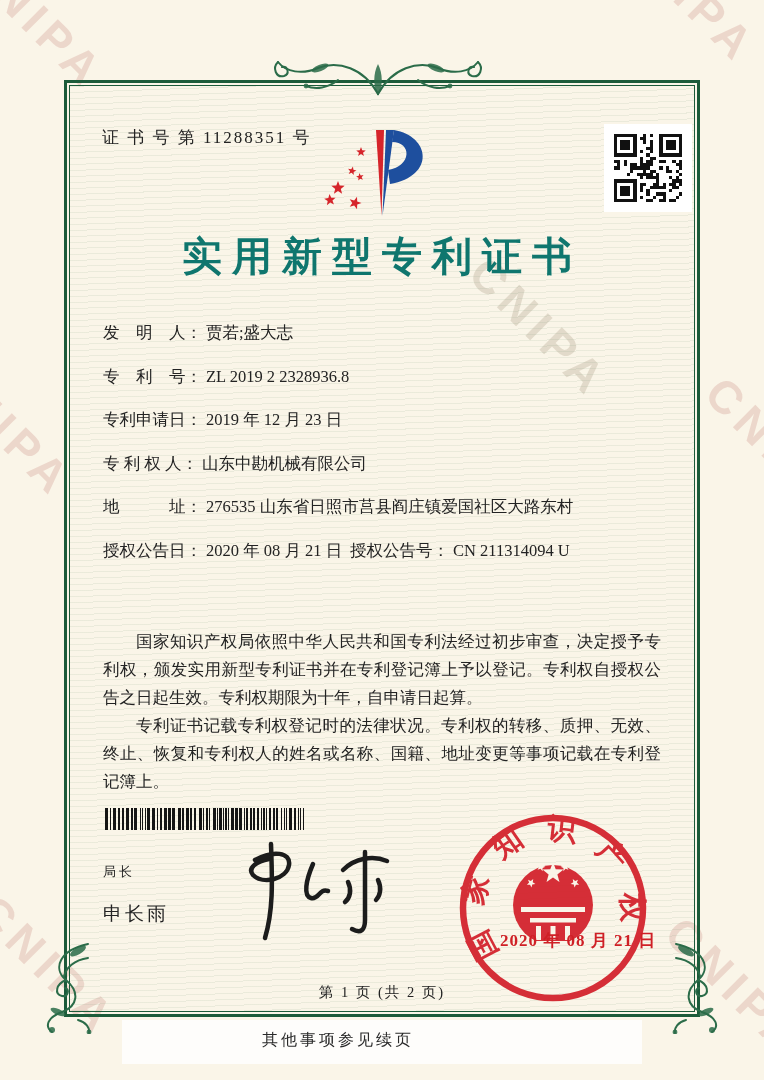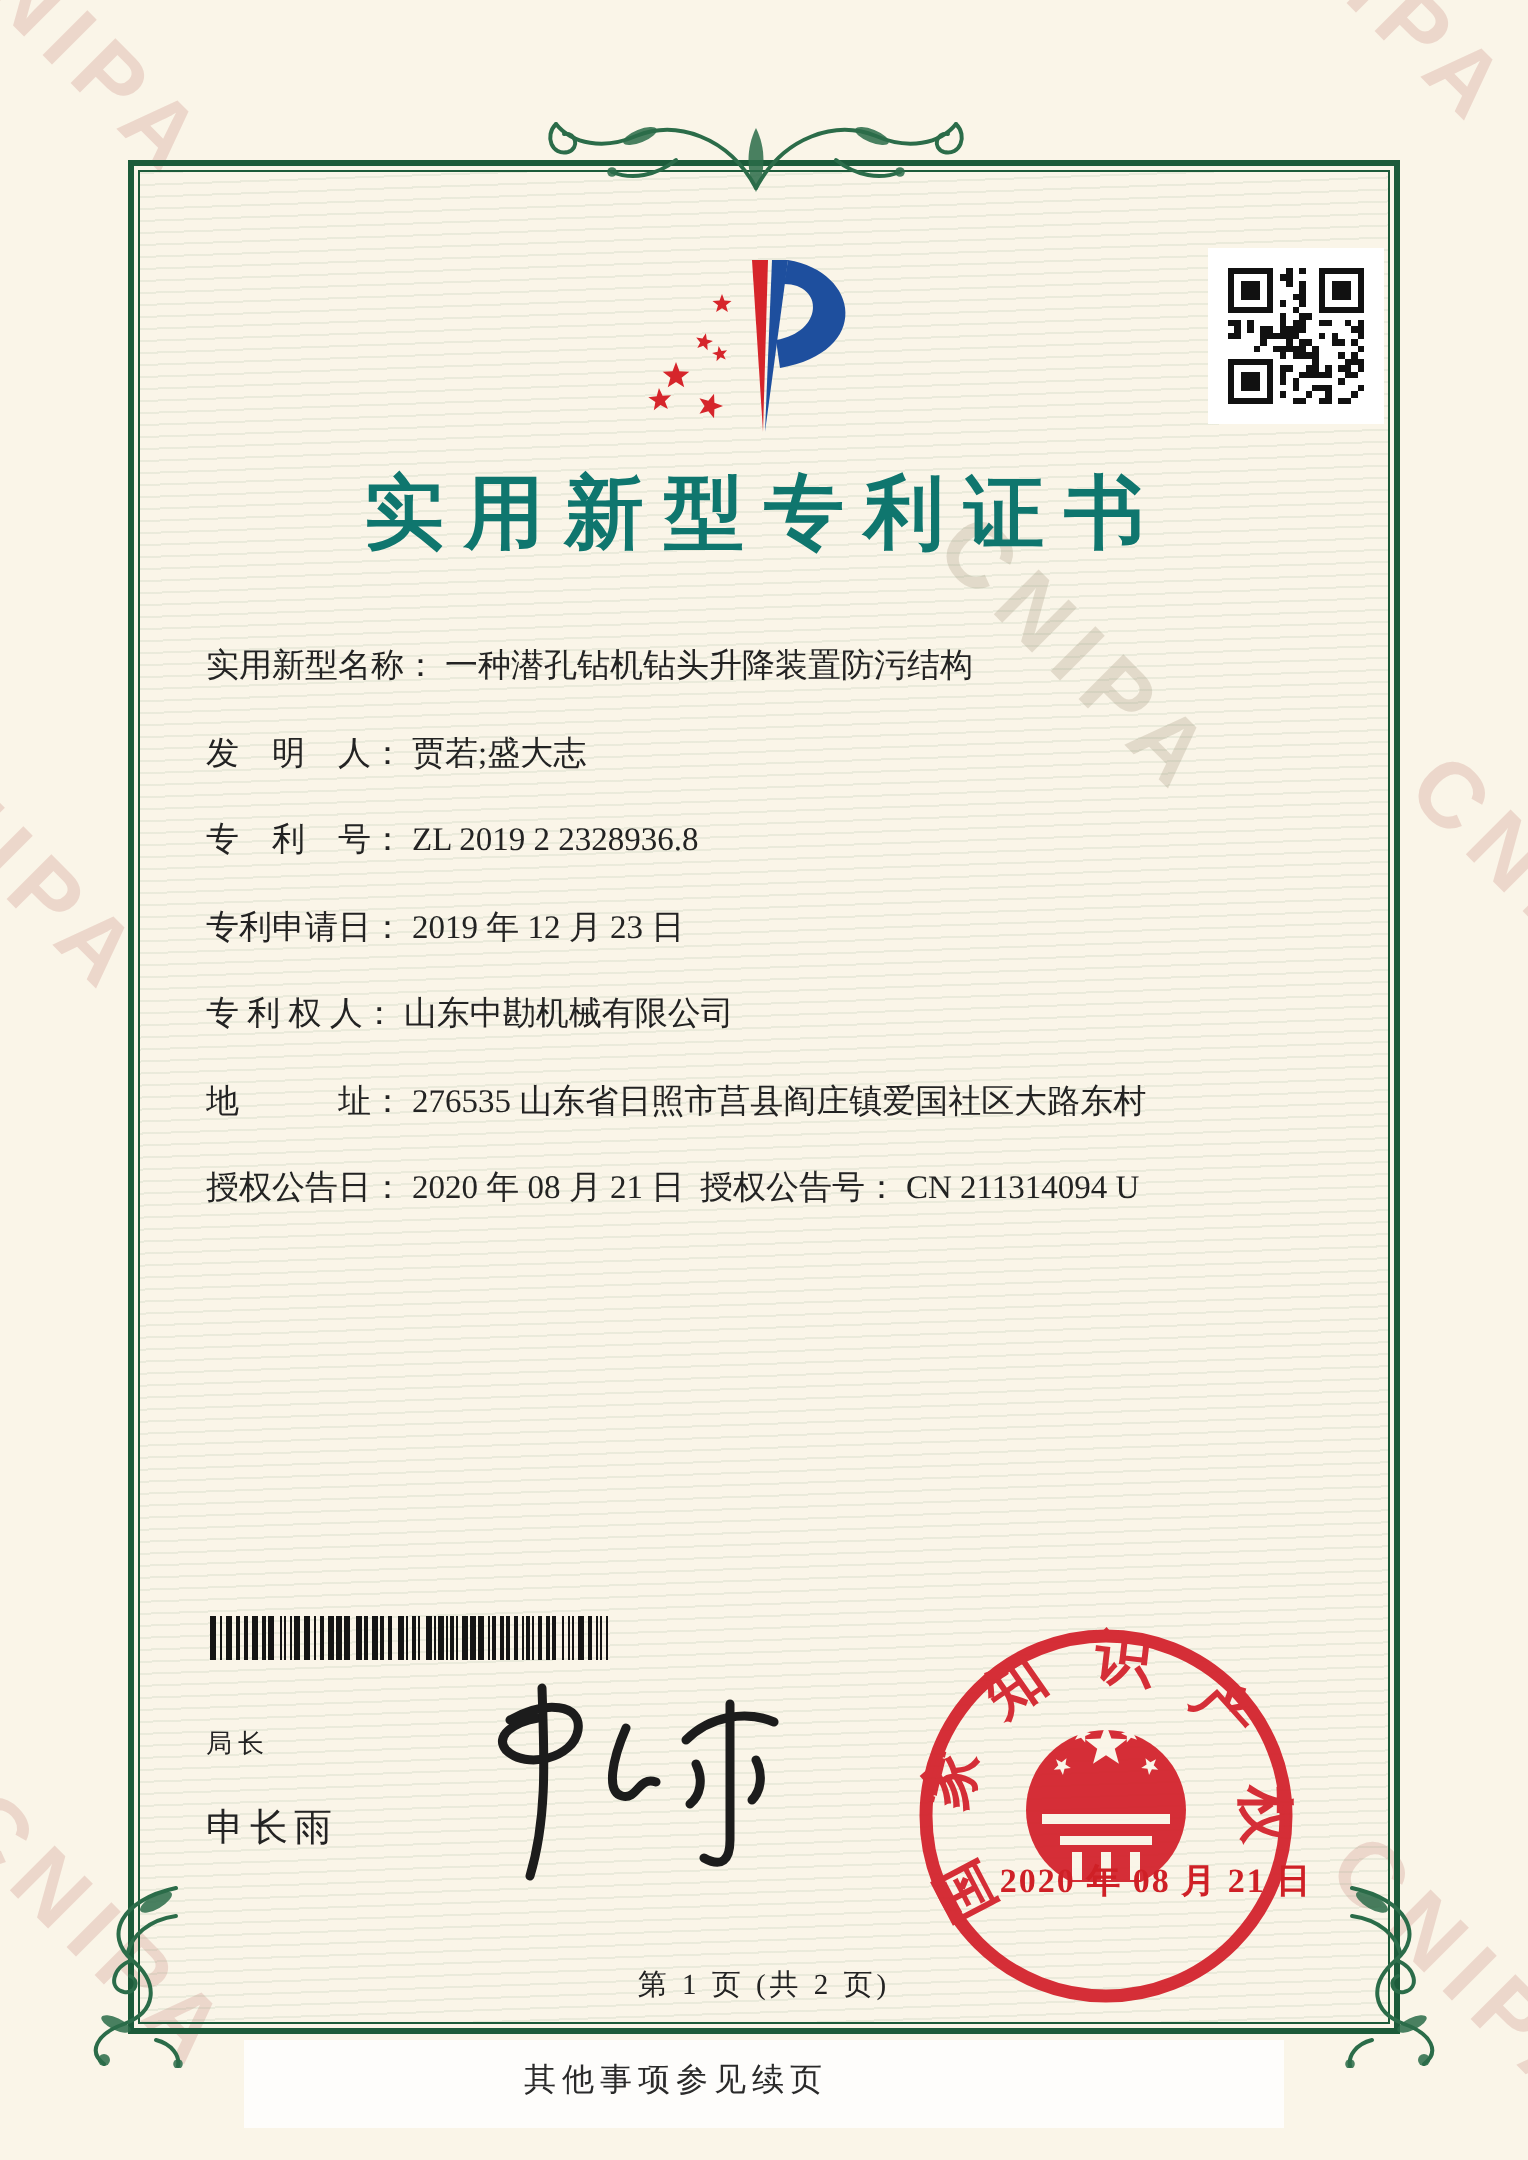--- a/index.html
+++ b/index.html
@@ -124,20 +124,21 @@
       <path d="M44,78 C52,80 56,86 55,91"></path>
     </g>
     <g fill="#2b6c49" opacity="0.85">
       <ellipse cx="44" cy="9" rx="9" ry="3.4" transform="rotate(-30 44 9)"></ellipse>
       <ellipse cx="24" cy="70" rx="8" ry="3" transform="rotate(25 24 70)"></ellipse>
       <circle cx="18" cy="88" r="3"></circle>
         <circle cx="55" cy="90" r="2.4"></circle>
     </g>
   </svg>
 
+  <div class="cert-number">证 书 号 第 11288351 号</div>
 
   <svg class="logo" width="130" height="96" viewBox="0 0 130 96">
     <polygon points="64,4 72,4 69.5,90" fill="#d6252b"></polygon>
     <polygon points="74,4 82,4 70.5,90" fill="#1e4f9e"></polygon>
     <path d="M82,4 C118,10 124,50 78,58 L76,44 C100,40 100,16 80,16 Z" fill="#1e4f9e"></path>
     <g id="logo-stars" fill="#d6252b">
         <polygon points="49.00,21.00 50.23,24.30 53.76,24.45 51.00,26.65 51.94,30.05 49.00,28.10 46.06,30.05 47.00,26.65 44.24,24.45 47.77,24.30"></polygon>
         <polygon points="40.94,40.60 41.40,43.74 44.48,44.53 41.64,45.95 41.83,49.11 39.61,46.85 36.66,48.01 38.12,45.20 36.10,42.75 39.23,43.27"></polygon>
         <polygon points="47.31,47.06 48.74,49.49 51.53,49.12 49.66,51.23 50.88,53.78 48.29,52.65 46.25,54.60 46.52,51.79 44.04,50.44 46.79,49.83"></polygon>
         <polygon points="26.00,55.00 27.73,59.62 32.66,59.84 28.80,62.91 30.11,67.66 26.00,64.94 21.89,67.66 23.20,62.91 19.34,59.84 24.27,59.62"></polygon>
@@ -264,23 +265,20 @@
         <rect x="0" y="14" width="7" height="7" fill="#111"></rect>
         <rect x="1" y="15" width="5" height="5" fill="#fff"></rect>
         <rect x="2" y="16" width="3" height="3" fill="#111"></rect>
       </svg>
   </div>
 
   <div class="title">实用新型专利证书</div>
 
   <div class="fields">
     <div class="field-row">
-      <span class="flabel">实用新型名称：</span><span class="fvalue">一种潜孔钻机钻头升降装置防污结构</span>
-    </div>
-    <div class="field-row">
       <span class="flabel">发　明　人：</span><span class="fvalue">贾若;盛大志</span>
     </div>
     <div class="field-row">
       <span class="flabel">专　利　号：</span><span class="fvalue">ZL 2019 2 2328936.8</span>
     </div>
     <div class="field-row">
       <span class="flabel">专利申请日：</span><span class="fvalue">2019 年 12 月 23 日</span>
     </div>
     <div class="field-row">
       <span class="flabel">专 利 权 人：</span><span class="fvalue">山东中勘机械有限公司</span>
@@ -289,20 +287,24 @@
       <span class="flabel">地　　　址：</span><span class="fvalue">276535 山东省日照市莒县阎庄镇爱国社区大路东村</span>
     </div>
     <div class="field-row">
       <span class="flabel">授权公告日：</span><span class="fvalue">2020 年 08 月 21 日</span>
       <span class="auth-no">
         <span class="flabel">授权公告号：</span><span class="fvalue">CN 211314094 U</span>
       </span>
     </div>
   </div>
 
+  <div class="paras">
+    <p>国家知识产权局依照中华人民共和国专利法经过初步审查，决定授予专利权，颁发实用新型专利证书并在专利登记簿上予以登记。专利权自授权公告之日起生效。专利权期限为十年，自申请日起算。</p>
+    <p>专利证书记载专利权登记时的法律状况。专利权的转移、质押、无效、终止、恢复和专利权人的姓名或名称、国籍、地址变更等事项记载在专利登记簿上。</p>
+  </div>
 
   <svg class="barcode" id="barcode" width="202" height="22" viewBox="0 0 202 22">
       <rect x="0" y="0" width="3" height="22" fill="#151515"></rect>
       <rect x="5" y="0" width="1" height="22" fill="#151515"></rect>
       <rect x="8" y="0" width="3" height="22" fill="#151515"></rect>
       <rect x="13" y="0" width="2" height="22" fill="#151515"></rect>
       <rect x="17" y="0" width="2" height="22" fill="#151515"></rect>
       <rect x="21" y="0" width="3" height="22" fill="#151515"></rect>
       <rect x="26" y="0" width="2" height="22" fill="#151515"></rect>
       <rect x="29" y="0" width="3" height="22" fill="#151515"></rect>

